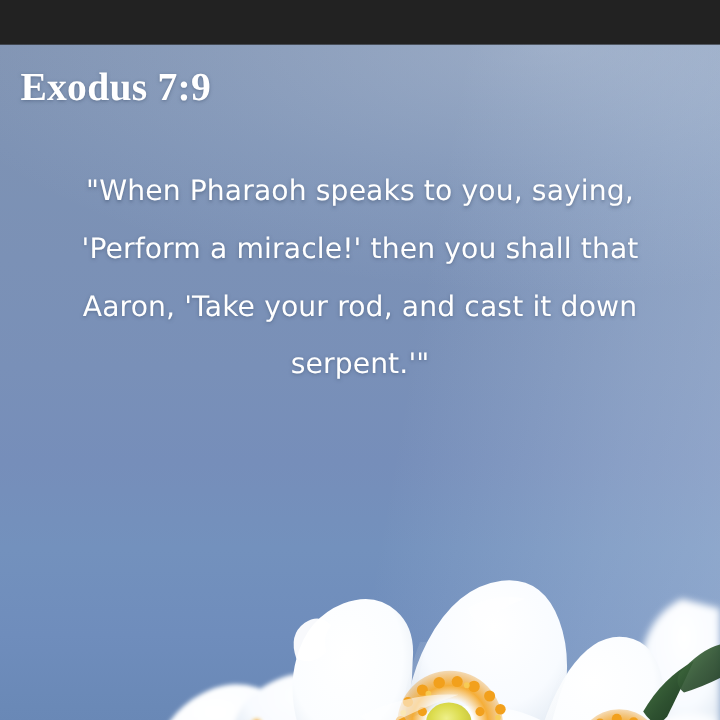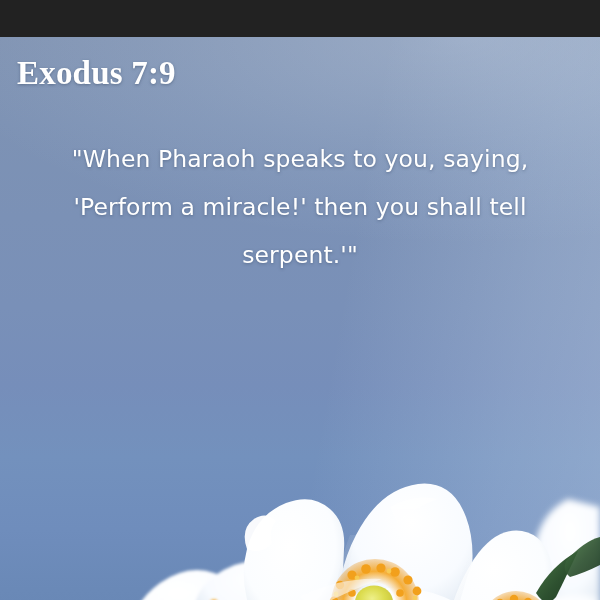--- a/index.html
+++ b/index.html
@@ -255,17 +255,18 @@
         <path d="M300 560 Q340 540 382 542 Q352 552 318 570 Z" fill="#ffffff"></path>
         <path d="M390 470 Q414 456 438 462 Q414 470 398 486 Z" fill="#ffffff"></path>
       </g>
     </svg>
   </div>
 
   <div class="title">Exodus 7:9</div>
 
   <div class="verse">
     <span class="vline">"When Pharaoh speaks to you, saying,</span>
-    <span class="vline">'Perform a miracle!' then you shall tell</span>
+    <span class="vline">'Perform a miracle!' then you shall that</span>
+    <span class="vline">Aaron, 'Take your rod, and cast it down</span>
     <span class="vline">serpent.'"</span>
   </div>
 
 </div>
 
 </body></html>

